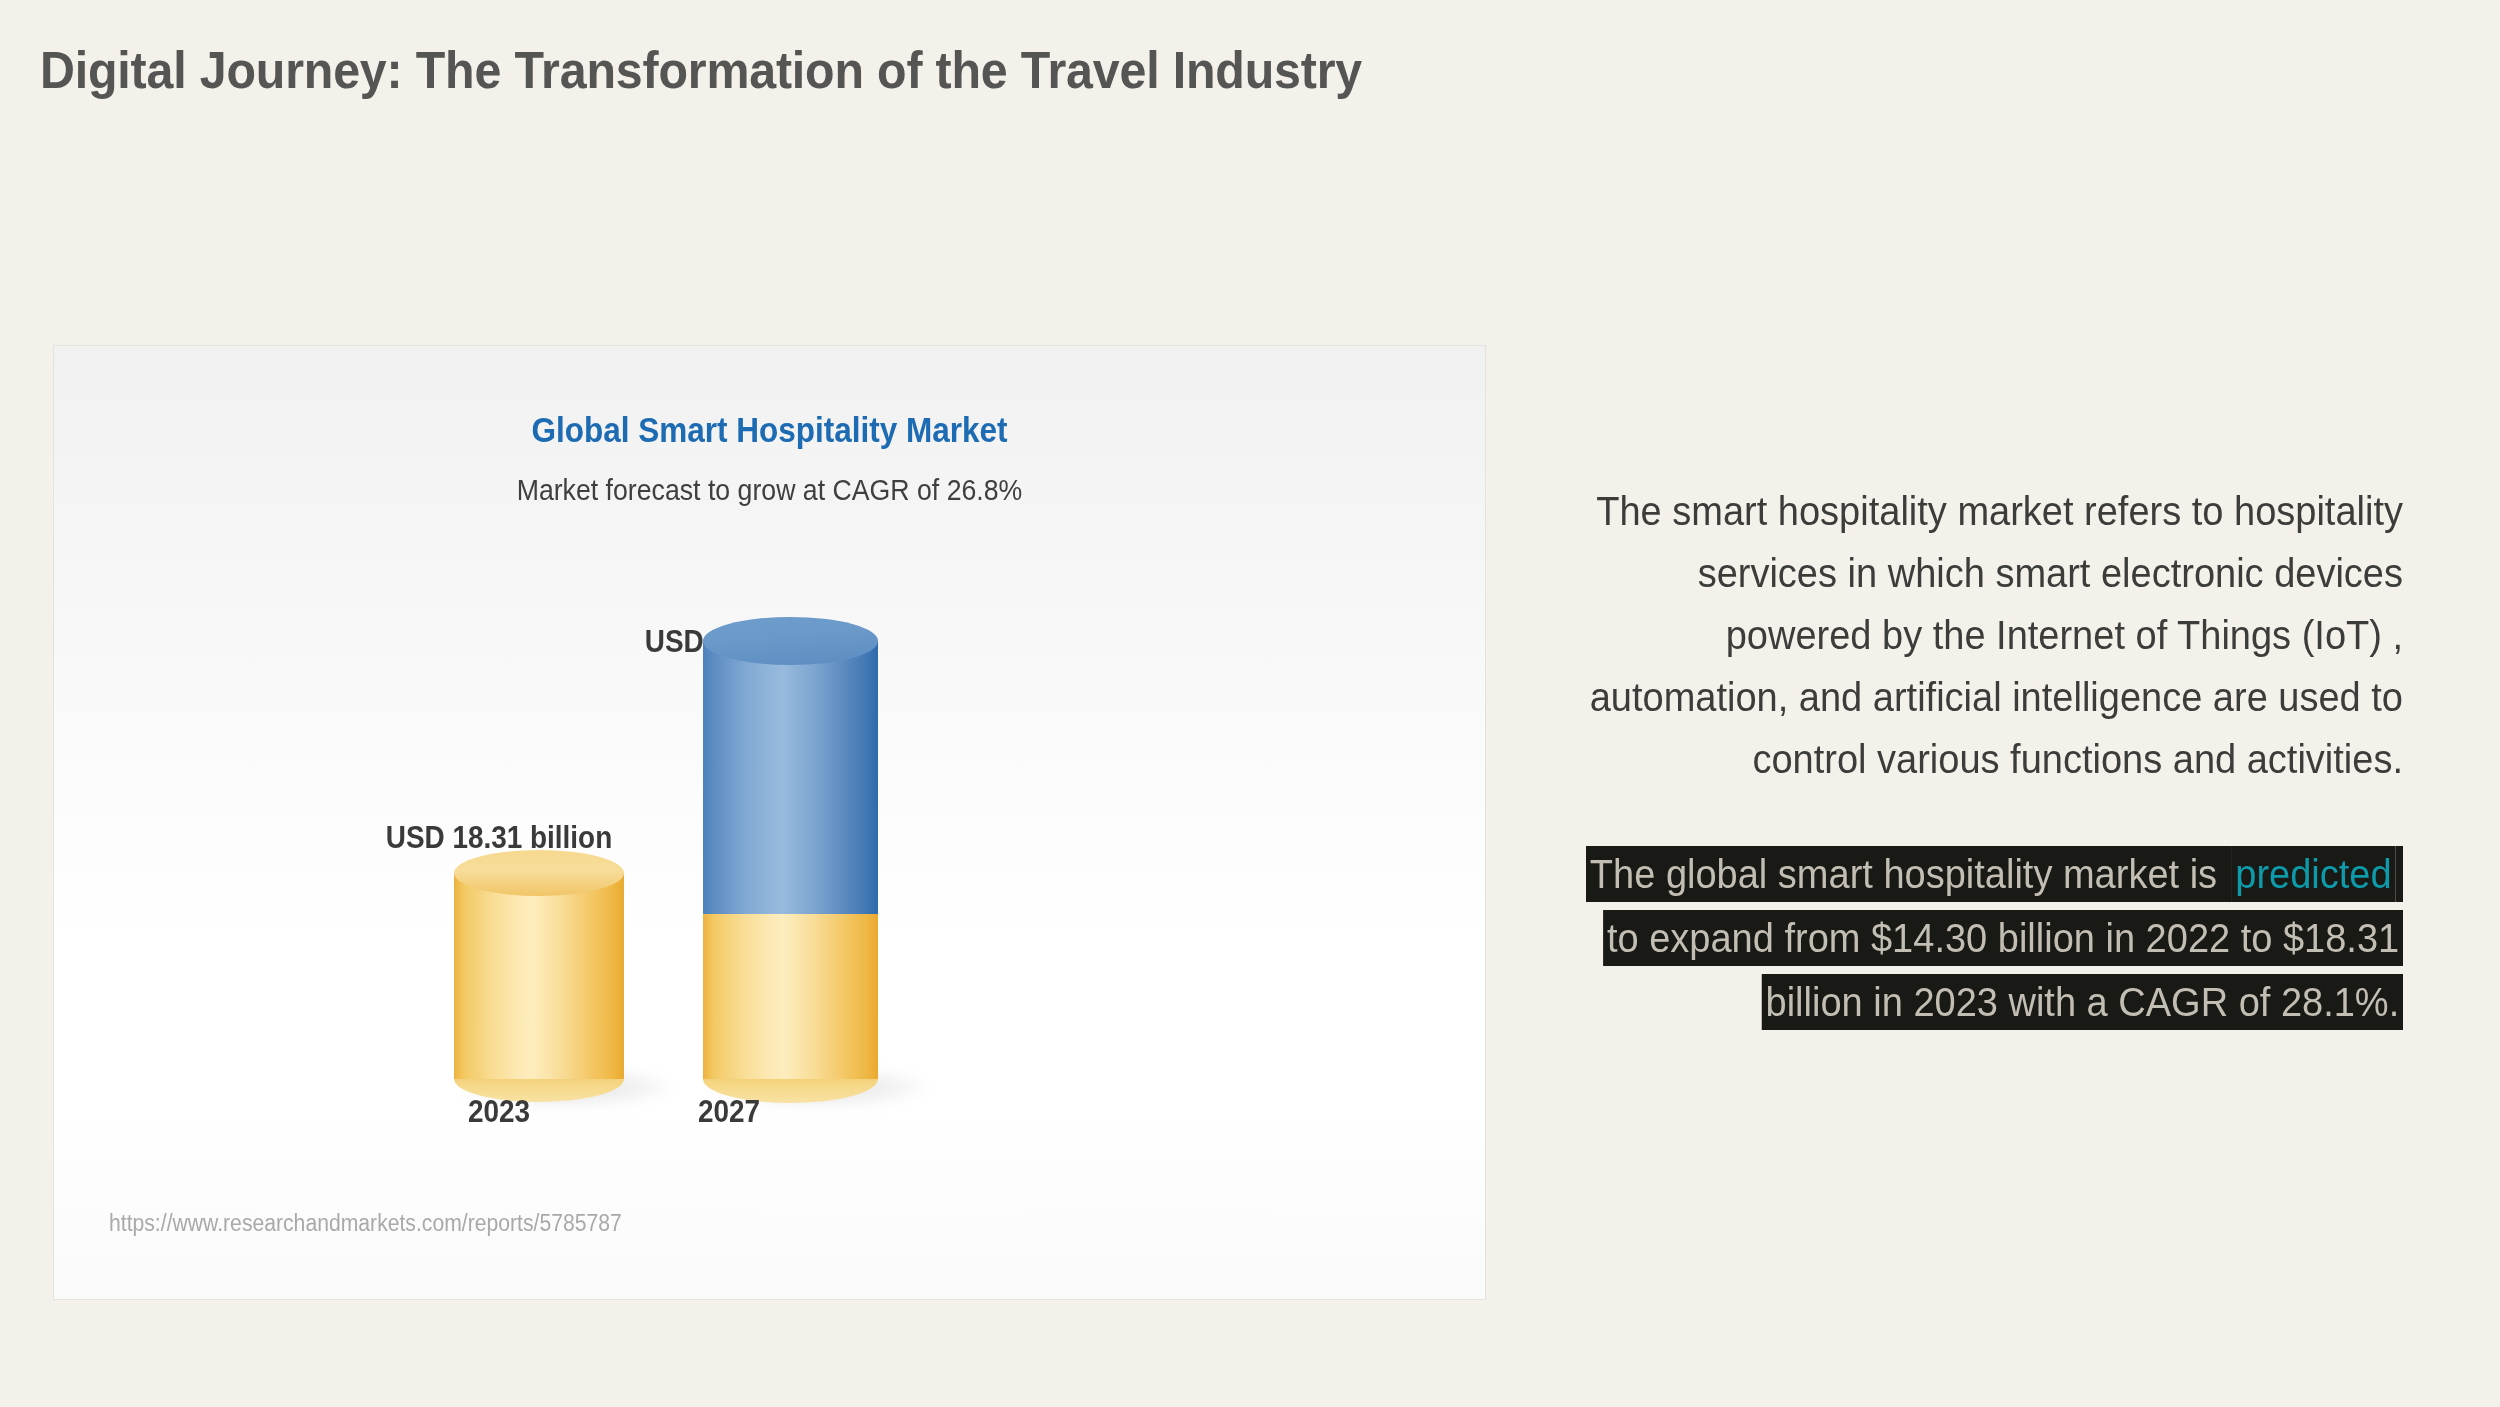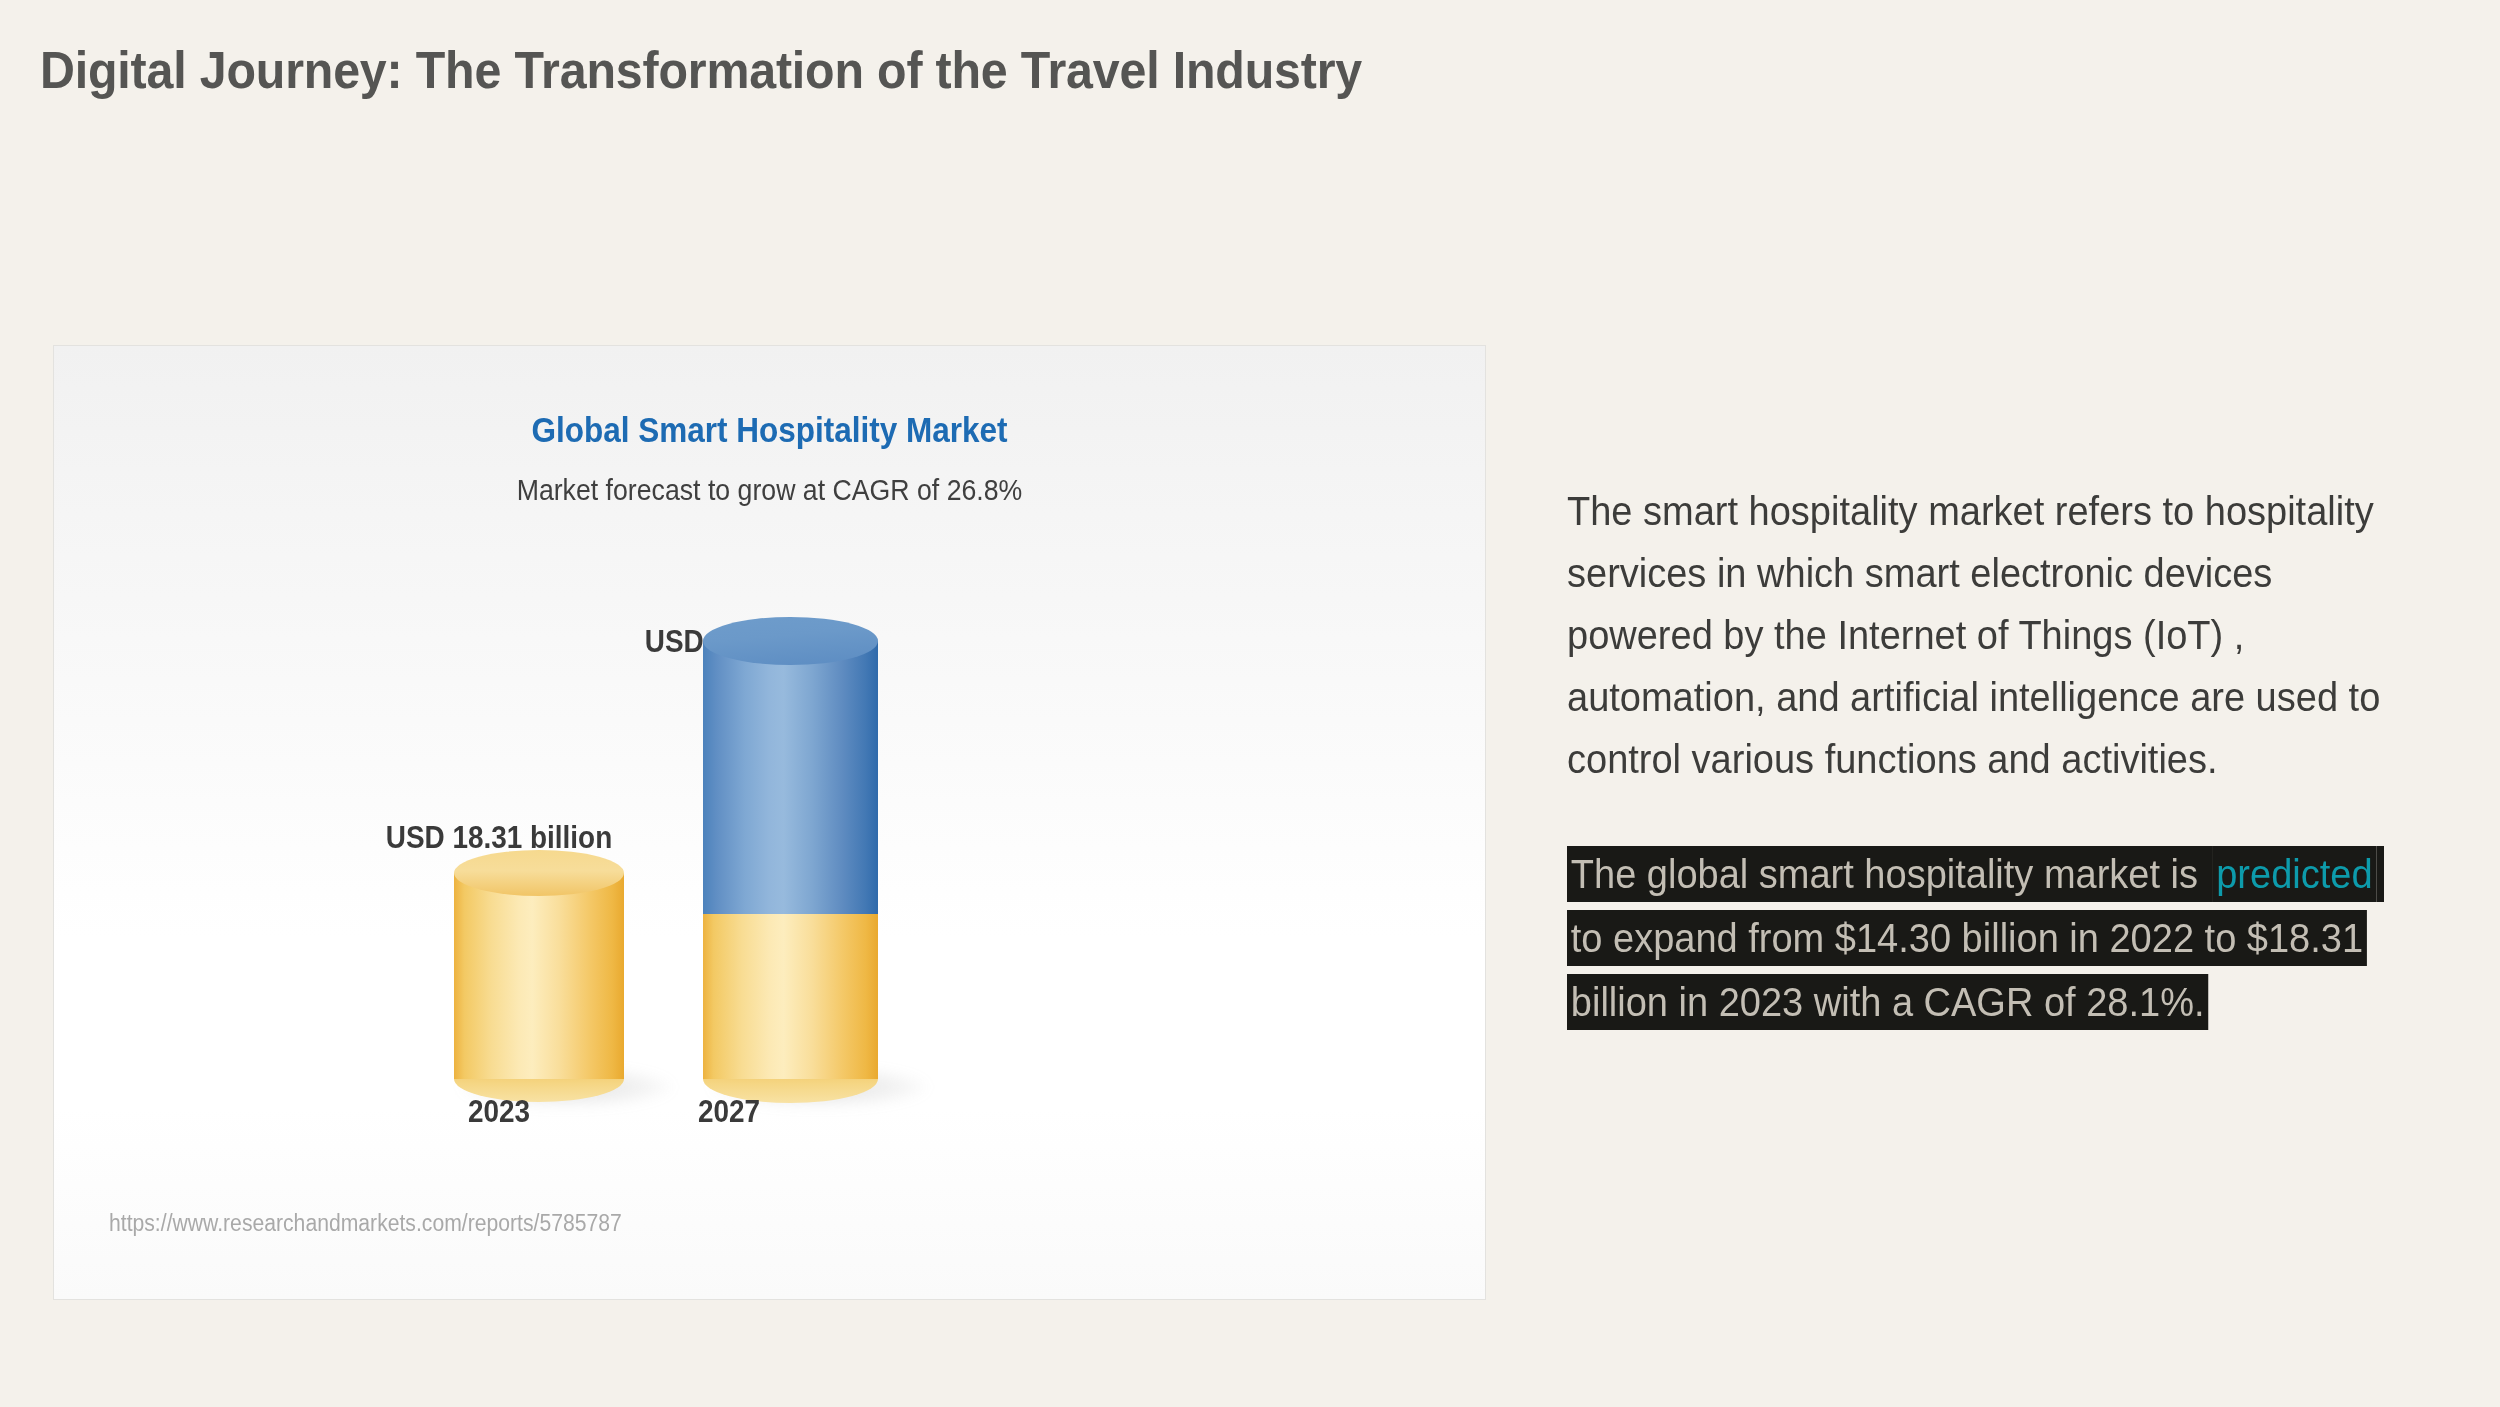--- a/index.html
+++ b/index.html
@@ -152,21 +152,21 @@
     white-space:nowrap;
     margin-top:4px;
     transform:scaleX(0.96);transform-origin:right center;
   }
 
   
   #right-col{
     position:absolute;
     left:1545px;top:440px;
     width:880px;
-    text-align:left;
+    text-align:right;
   }
   #intro-para{
     font-size:40px;
     line-height:62px;
     color:#3C3C3A;
     font-weight:300;
     transform:scaleX(0.95);
   }
   #highlight-para{
     margin-top:52px;

